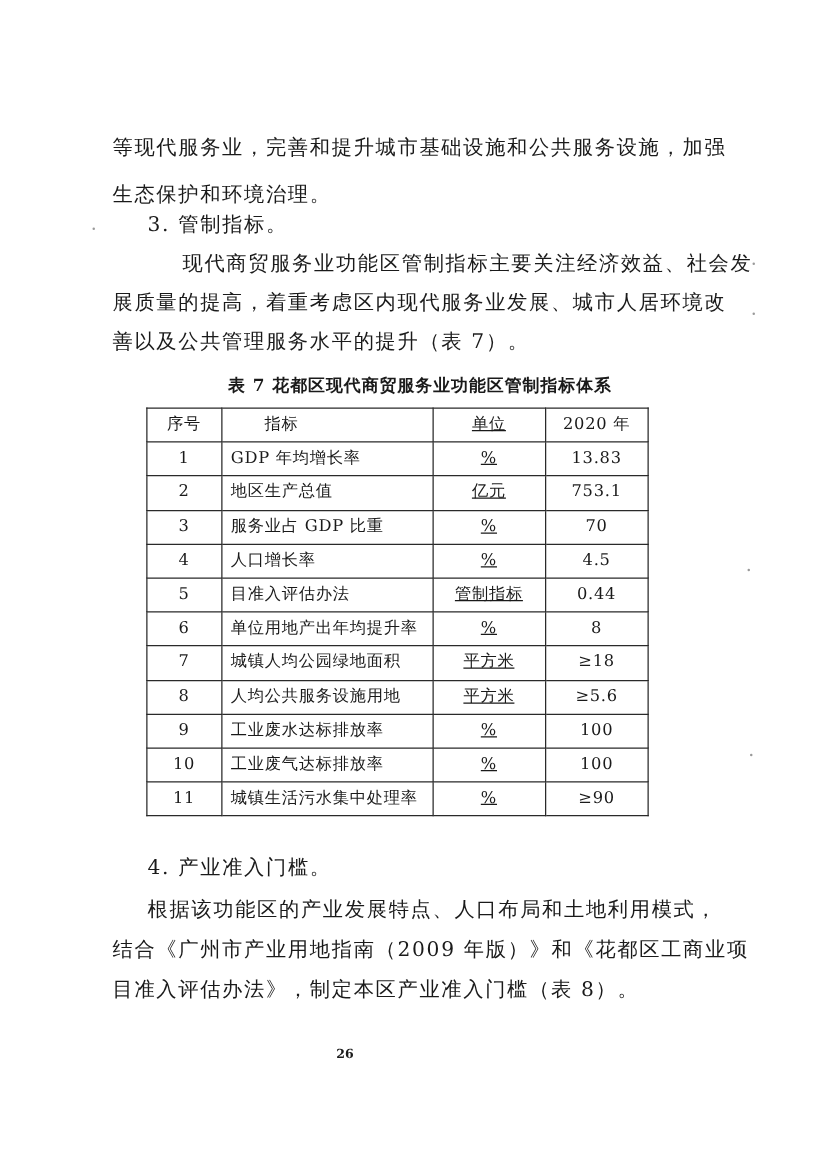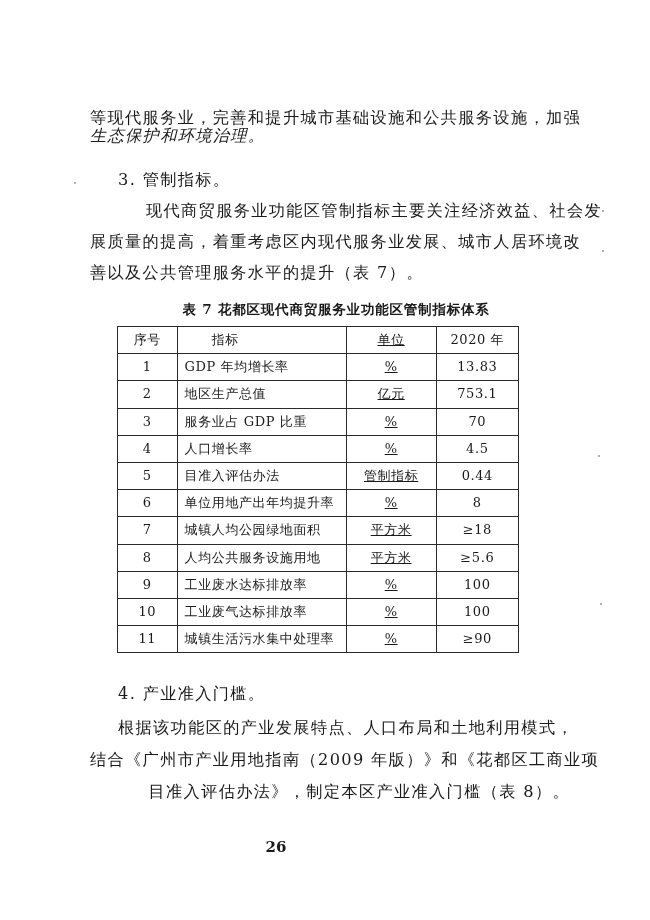--- a/index.html
+++ b/index.html
@@ -24,31 +24,31 @@
     border: 1.2px solid #2a2a2a; height: 27.2px; padding: 0; line-height: 14px;
     box-sizing: border-box;
   }
   td.c-no { width: 55px; text-align: center; }
   td.c-ind { width: 156px; text-align: left; padding-left: 7px !important; }
   td.c-unit { width: 83px; text-align: center; text-decoration: underline; }
   td.c-val { width: 76px; text-align: center; }
   tr.hdr td.c-ind { padding-left: 34px !important; }
   .pageno {
     position: absolute; left: 0; width: 552px; top: 838px; text-align: center;
-    font-size: 15px; font-weight: bold; font-family: "DejaVu Serif", serif;
+    font-size: 10px; font-weight: bold; font-family: "DejaVu Serif", serif;
   }
   .speck { position: absolute; width: 2px; height: 2px; background: #999; border-radius: 1px; }
 </style>
 </head>
 <body>
 
 <div>
 
   <div class="line" style="top:108px;">等现代服务业，完善和提升城市基础设施和公共服务设施，加强</div>
-  <div class="line" style="top:126px;font-style:italic;">生态保护和环境治理。</div>
+  <div class="line" style="top:146px;">生态保护和环境治理。</div>
   <div class="line indent" style="top:170px;">3. 管制指标。</div>
   <div class="line indent" style="top:201px;margin-left:28px;">现代商贸服务业功能区管制指标主要关注经济效益、社会发</div>
   <div class="line" style="top:232px;">展质量的提高，着重考虑区内现代服务业发展、城市人居环境改</div>
   <div class="line" style="top:263px;">善以及公共管理服务水平的提升（表 7）。</div>
 
   <div class="caption">表 7 花都区现代商贸服务业功能区管制指标体系</div>
 
   <table class="tbl">
     <tbody>
         <tr class="hdr">
@@ -122,21 +122,21 @@
       <td class="c-ind">城镇生活污水集中处理率</td>
       <td class="c-unit">%</td>
       <td class="c-val">≥90</td>
     </tr>
   </tbody>
     </table>
 
   <div class="line indent" style="top:684px;">4. 产业准入门槛。</div>
   <div class="line indent" style="top:718px;">根据该功能区的产业发展特点、人口布局和土地利用模式，</div>
   <div class="line" style="top:750px;">结合《广州市产业用地指南（2009 年版）》和《花都区工商业项</div>
-  <div class="line" style="top:782px;text-align:right;">目准入评估办法》，制定本区产业准入门槛（表 8）。</div>
+  <div class="line" style="top:782px;">目准入评估办法》，制定本区产业准入门槛（表 8）。</div>
 
   <div class="pageno">26</div>
 
   <div class="speck" style="left:74px; top:182px;"></div>
   <div class="speck" style="left:602px; top:210px;"></div>
   <div class="speck" style="left:602px; top:250px;"></div>
   <div class="speck" style="left:598px; top:455px;"></div>
   <div class="speck" style="left:600px; top:603px;"></div>
 </div>
 

